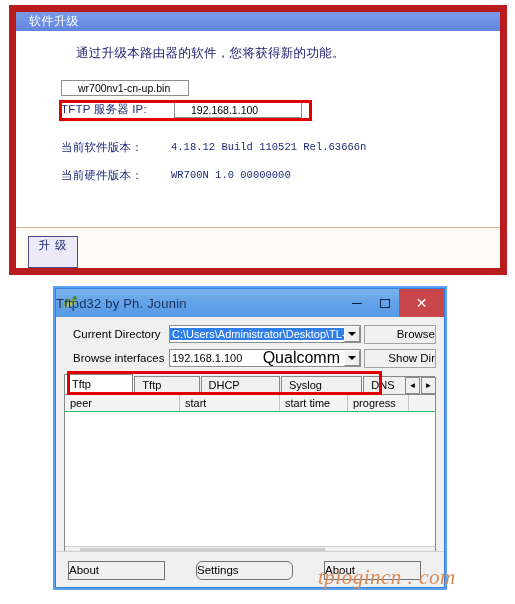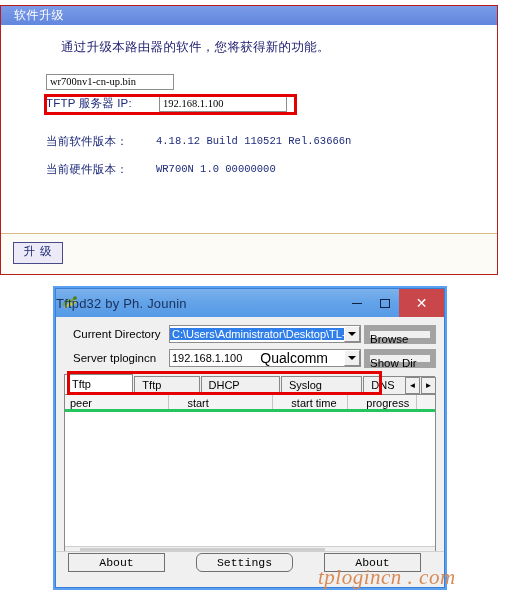--- a/index.html
+++ b/index.html
@@ -7,23 +7,23 @@
     margin: 0; padding: 0;
     width: 515px; height: 604px;
     background: #ffffff;
     font-family: "Liberation Sans", sans-serif;
     overflow: hidden;
   }
 
   
   .router-panel {
     position: absolute;
-    left: 0; top: 5px;
+    left: 9px; top: 5px;
     width: 498px; height: 270px;
-    border: 1px solid #b91c1c;
+    border: 7px solid #b91c1c;
     background: #c4b5fd;
   }
   .router-header {
     height: 19px;
     background: #6a8ee0;
     background: linear-gradient(to bottom, #7b9be8 0%, #6186dd 100%);
     color: #ffffff;
     font-size: 12px;
     line-height: 19px;
     padding-left: 13px;
@@ -58,25 +58,25 @@
     font-size: 11.5px;
     color: #1d2a7a;
     letter-spacing: 0.2px;
     white-space: nowrap;
   }
   .field-input {
     width: 128px;
     height: 16px;
     border: 1px solid #8d8d8d;
     background: #ffffff;
-    font-family: Liberation Serif, serif;
+    font-family: Liberation Sans, sans-serif;
     font-size: 10.5px;
     line-height: 14px;
     color: #000000;
-    padding-left: 3px;
+    padding-left: 16px;
     white-space: nowrap;
     overflow: hidden;
   }
   
   .red-box-tftp {
     position: absolute;
     left: -2px; top: 21px;
     width: 253px; height: 21px;
     border: 3px solid #e50000;
     pointer-events: none;
@@ -121,21 +121,21 @@
     position: absolute;
     left: 0; bottom: 0;
     width: 100%;
     height: 41px;
     border-top: 1px solid #d9b98c;
     background: #fdfbf6;
   }
   .upgrade-btn {
     position: absolute;
     left: 12px; top: 8px;
-    width: 50px; height: 22px;
+    width: 50px; height: 32px;
     border: 1px solid #4a4a8a;
     background: #eceaf6;
     color: #1d2a7a;
     font-size: 11.5px;
     line-height: 16px;
     text-align: center;
     letter-spacing: 1px;
     cursor: pointer;
   }
 
@@ -229,22 +229,22 @@
     padding-left: 2px;
     white-space: nowrap;
     overflow: hidden;
     color: #000000;
   }
   .combo-text.selected {
     background: #2f7eea;
     color: #ffffff;
   }
   .combo-sub {
-    font-size: 14px;
-    padding-right: 16px;
+    font-size: 16px;
+    padding-right: 4px;
     color: #000000;
     white-space: nowrap;
   }
   .combo-arrow {
     width: 16px; height: 16px;
     background: #f0f0f0;
     border: 1px solid #8c8c8c;
     border-top: 1px solid #ffffff;
     border-left: 1px solid #ffffff;
     display: flex;
@@ -256,25 +256,25 @@
   .arrow-dn {
     width: 0; height: 0;
     border-left: 4px solid transparent;
     border-right: 4px solid transparent;
     border-top: 4px solid #000000;
   }
   .side-btn {
     position: absolute;
     right: 0;
     width: 72px; height: 19px;
-    border: 6px solid #a3a3a3;
+    border: 1px solid #a3a3a3;
     background: #f0f0f0;
     font-size: 11.5px;
     line-height: 17px;
-    text-align: left;
+    text-align: right;
     color: #000000;
     cursor: pointer;
   }
   
   .red-box-iface {
     position: absolute;
     left: -6px; top: 23px;
     width: 315px; height: 24px;
     border: 3px solid #e50000;
     pointer-events: none;
@@ -326,24 +326,23 @@
     border: 1px solid #888888;
     background: #ffffff;
     height: 168px;
     position: relative;
     display: flex;
     flex-direction: column;
   }
   .list-head {
     display: flex;
     height: 17px;
-    border-bottom: 3px solid #22c55e;
+    border-bottom: 1px solid #22c55e;
     background: #f4f4f4;
     flex: none;
-    gap: 13px;
   }
   .col {
     border-right: 1px solid #c4c4c4;
     font-size: 11px;
     line-height: 16px;
     padding-left: 5px;
     color: #000000;
     white-space: nowrap;
     overflow: hidden;
   }
@@ -373,30 +372,29 @@
   .bottom-bar {
     position: absolute;
     left: 0; bottom: 0;
     width: 100%;
     height: 36px;
     border-top: 1px solid #d0d0d0;
     background: #f0f0f0;
   }
   .bot-btn {
     position: absolute;
-    top: 1px;
+    top: 9px;
     width: 97px; height: 19px;
     border: 1px solid #707070;
     background: #f0f0f0;
     font-size: 11.5px;
     line-height: 17px;
-    text-align: center;
-    color: #000000;
-    cursor: pointer;
-    font-family: Liberation Mono, monospace;
+    text-align: left;
+    color: #000000;
+    cursor: pointer;
   }
   .bot-btn.b1 { left: 12px; }
   .bot-btn.b2 { left: 140px; border-radius: 6px; }
   .bot-btn.b3 { left: 268px; }
 
   .watermark {
     position: absolute;
     left: 318px; top: 565px;
     font-family: "Liberation Serif", serif;
     font-style: italic;
@@ -479,21 +477,21 @@
       <div class="combo">
         <span class="combo-text selected">C:\Users\Administrator\Desktop\TL-\</span>
         <span class="combo-arrow">
           <span class="arrow-dn"></span>
         </span>
       </div>
       <div class="side-btn">Browse</div>
     </div>
 
     <div class="top-row">
-      <div class="top-label">Server tplogincn</div>
+      <div class="top-label">Browse interfaces</div>
       <div class="combo">
         <span class="combo-text">192.168.1.100</span>
         <span class="combo-sub">Qualcomm</span>
         <span class="combo-arrow">
           <span class="arrow-dn"></span>
         </span>
       </div>
       <div class="side-btn">Show Dir</div>
       <div class="red-box-iface"></div>
     </div>

